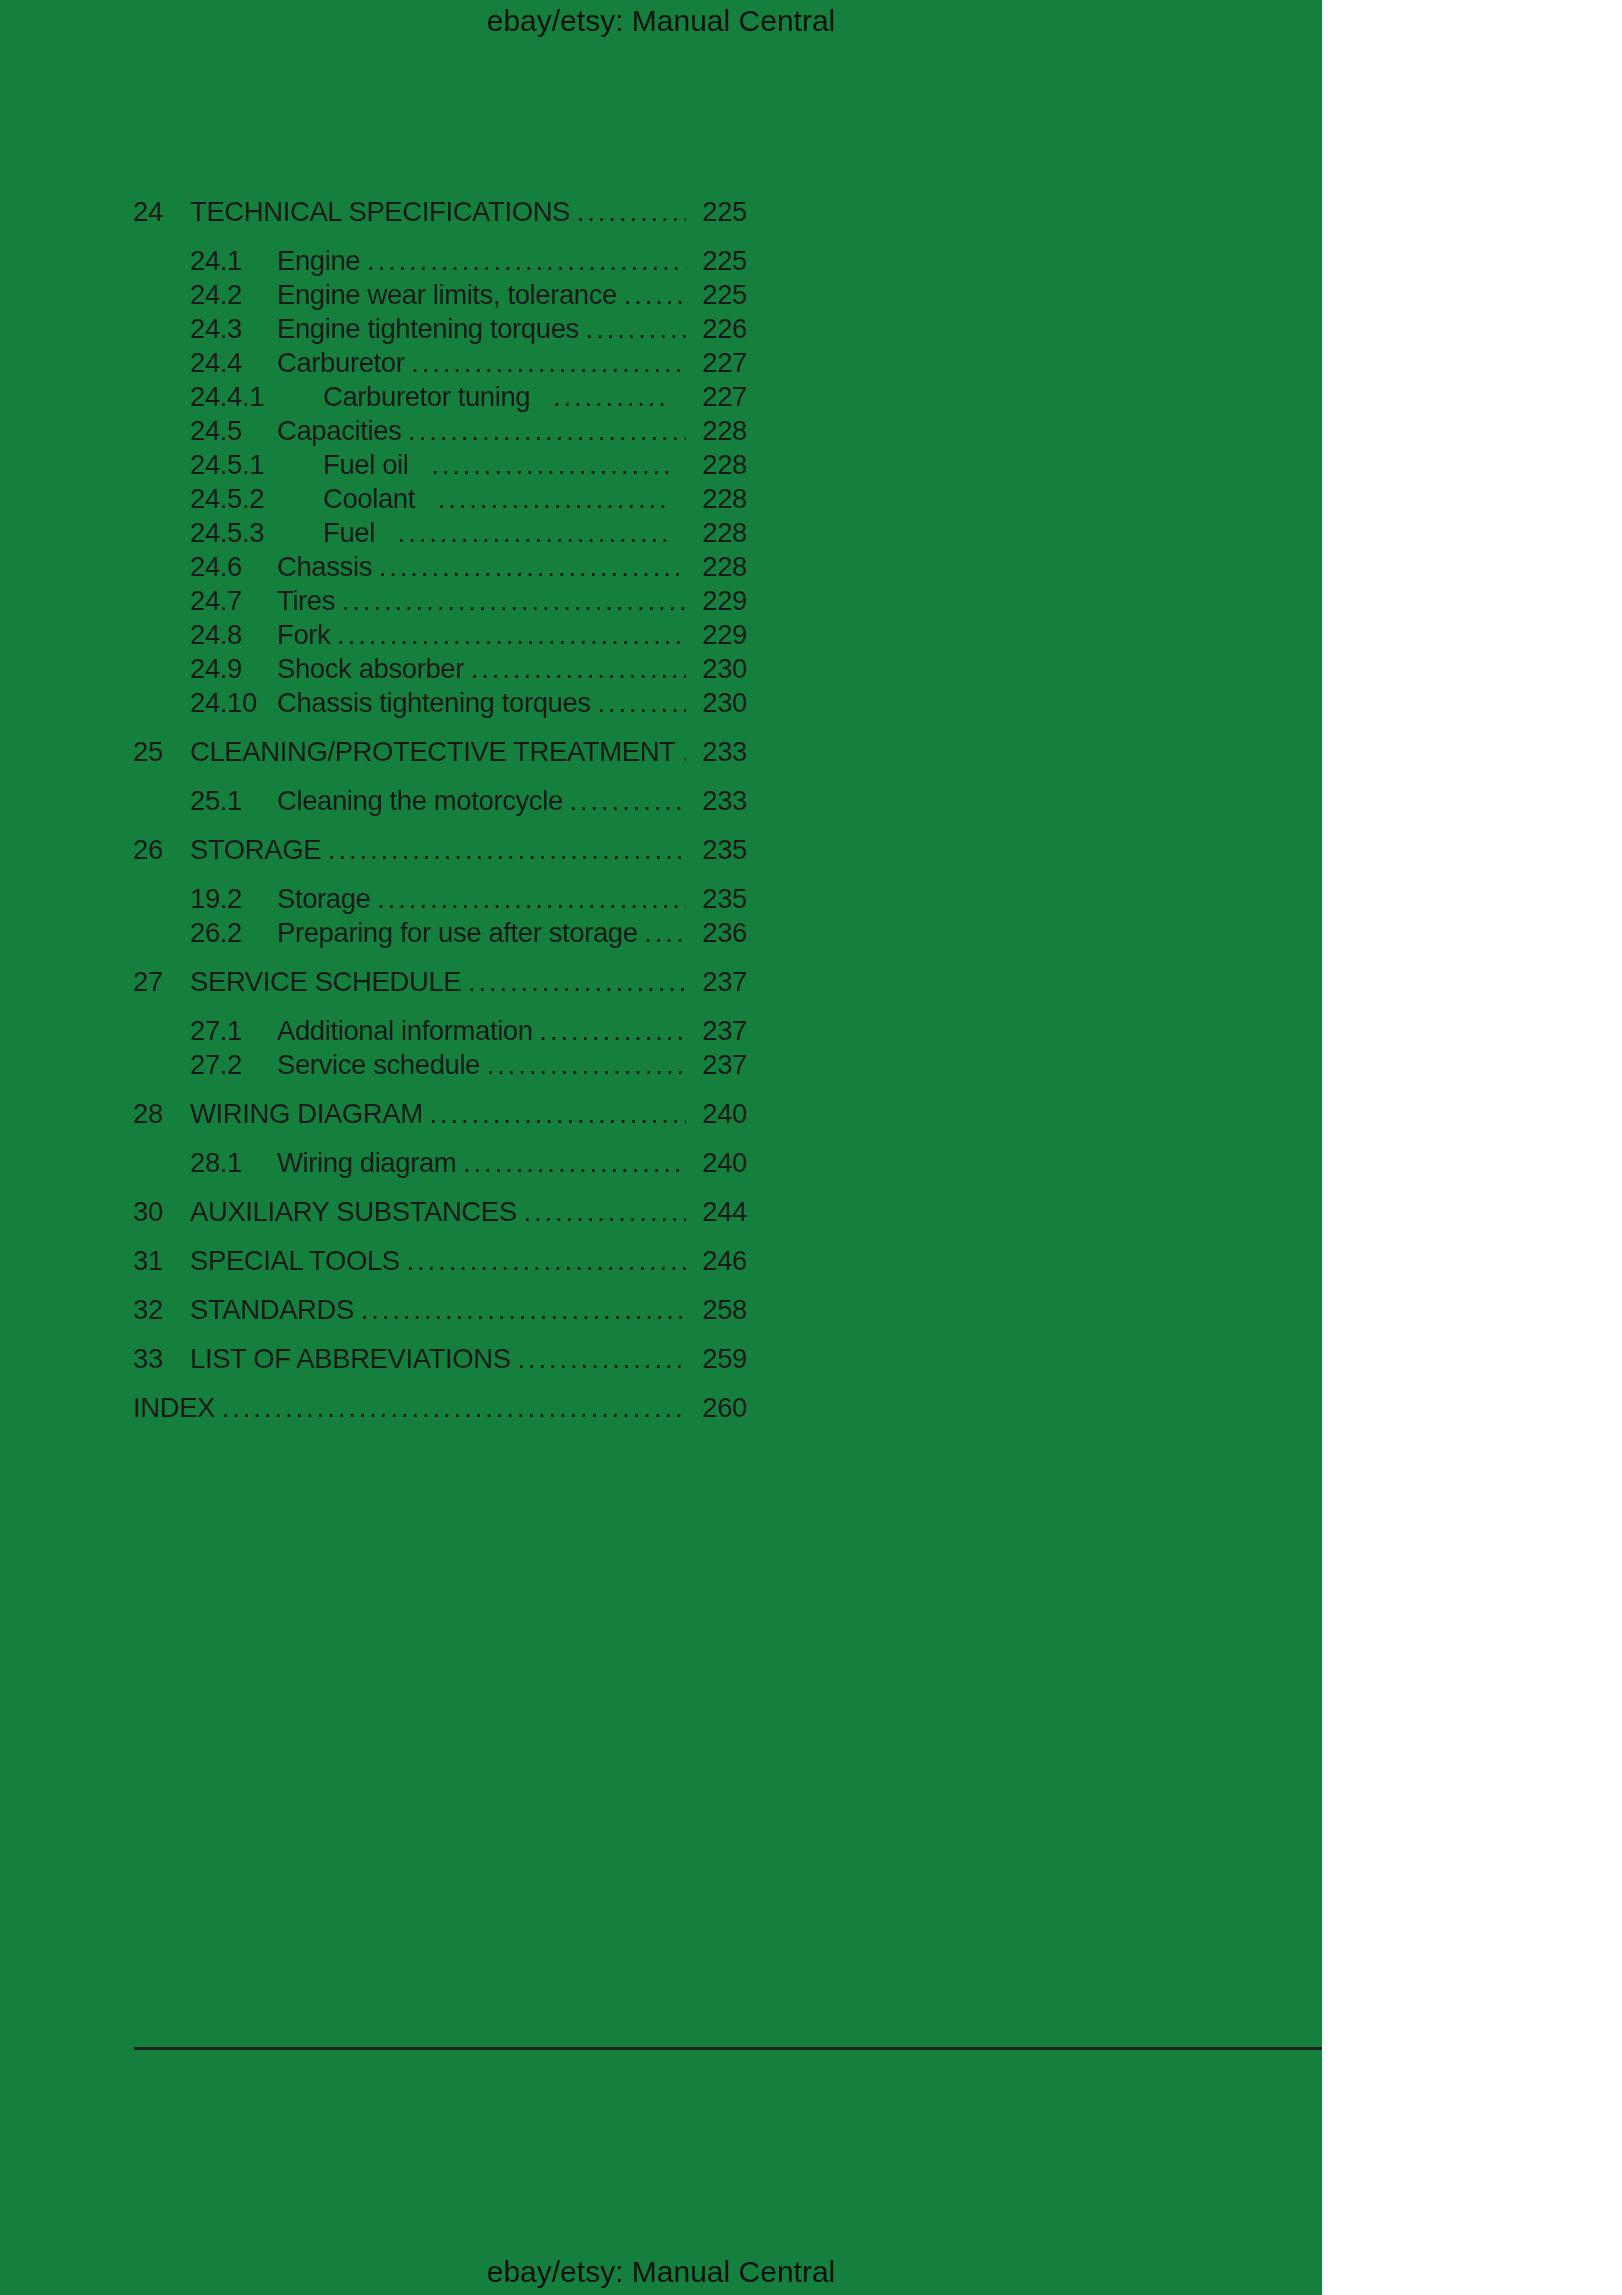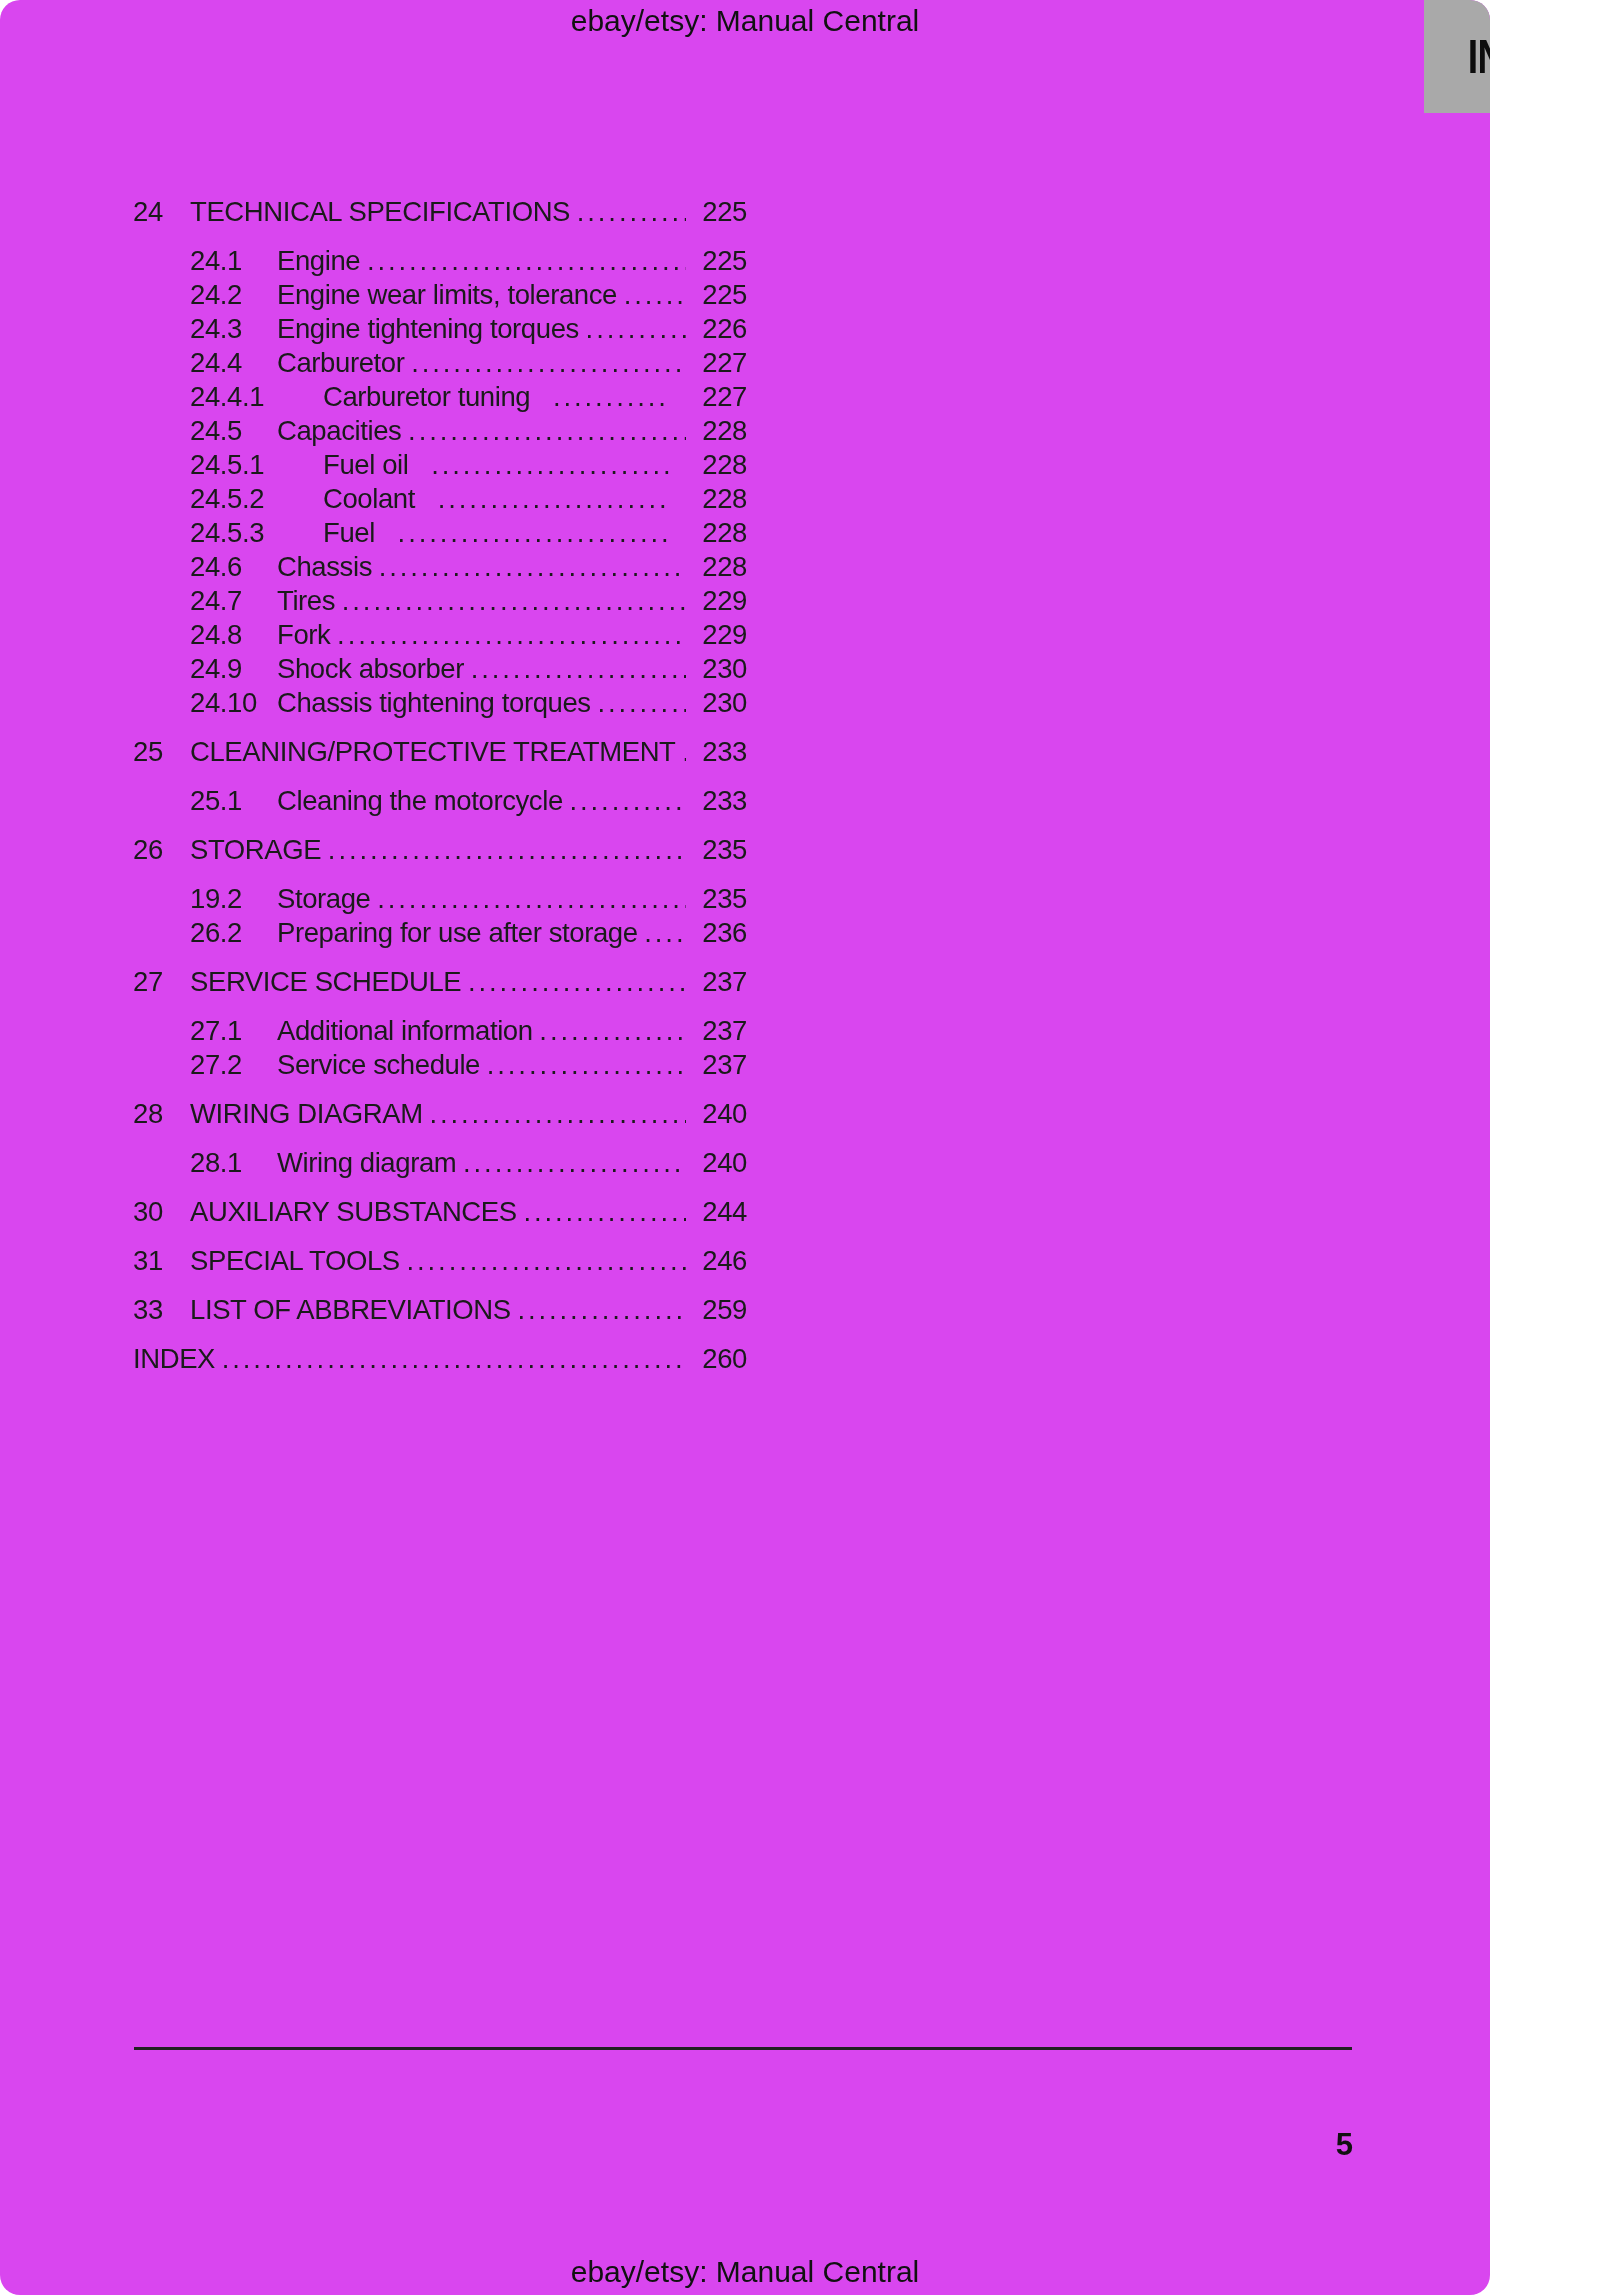--- a/index.html
+++ b/index.html
@@ -1,24 +1,23 @@
 <!DOCTYPE html>
 <html style="font-size:13.3px"><head>
 <meta charset="utf-8">
 <style>
   html, body { margin: 0; padding: 0; background: #ffffff; }
   .page {
     position: relative;
-    width: 1490px;
+    width: 1322px;
     height: 2295px;
-    background: #d946ef;
+    background: #15803d;
     font-family: "Liberation Sans", "DejaVu Sans", sans-serif;
     color: #1a1a1a;
     overflow: hidden;
-    border-radius: 20px;
   }
 
   
   .header-title {
     position: absolute;
     top: 1.7px; left: 0;
     width: 100%;
     text-align: center;
     font-size: 30px;
     line-height: 37px;
@@ -274,20 +273,26 @@
     <span class="toc-leader"></span>
     <span class="toc-page">244</span>
   </div>
       <div class="toc-row l1">
     <span class="toc-num">31</span>
     <span class="toc-title">SPECIAL TOOLS</span>
     <span class="toc-leader"></span>
     <span class="toc-page">246</span>
   </div>
       <div class="toc-row l1">
+    <span class="toc-num">32</span>
+    <span class="toc-title">STANDARDS</span>
+    <span class="toc-leader"></span>
+    <span class="toc-page">258</span>
+  </div>
+      <div class="toc-row l1">
     <span class="toc-num">33</span>
     <span class="toc-title">LIST OF ABBREVIATIONS</span>
     <span class="toc-leader"></span>
     <span class="toc-page">259</span>
   </div>
       <div class="toc-row l0">
 
     <span class="toc-title">INDEX</span>
     <span class="toc-leader"></span>
     <span class="toc-page">260</span>

